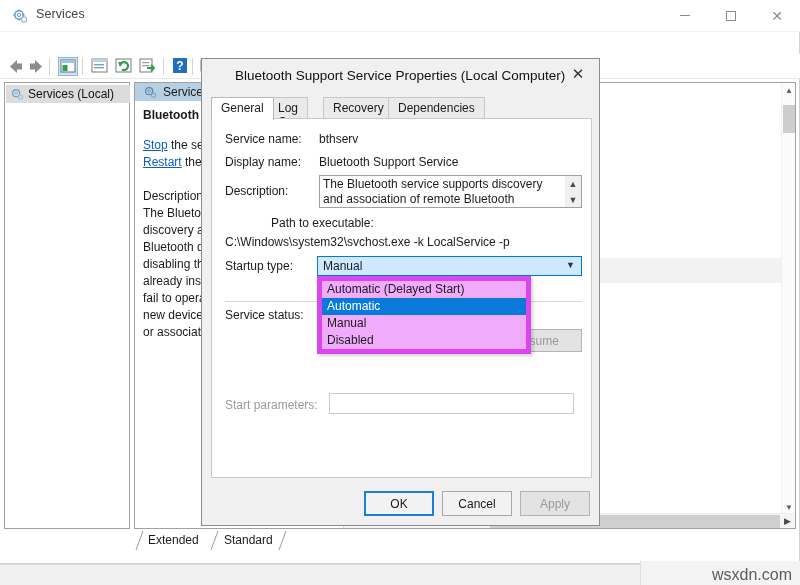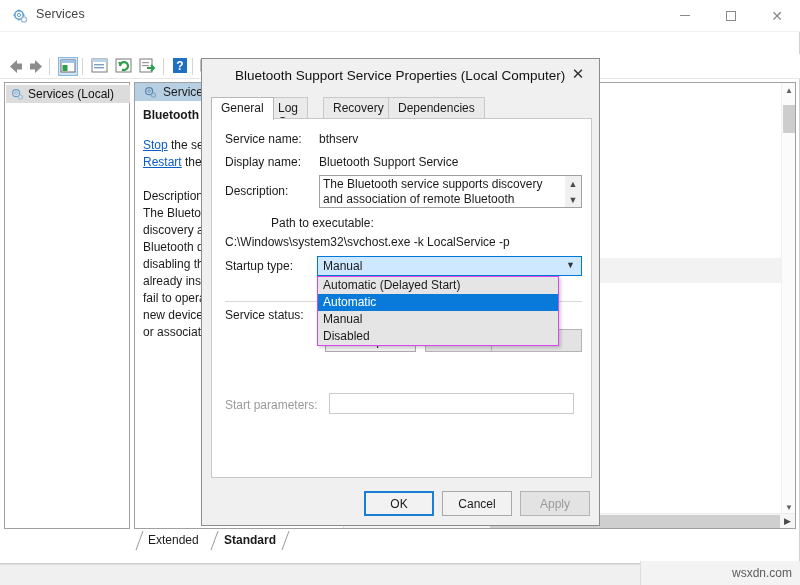--- a/index.html
+++ b/index.html
@@ -126,21 +126,21 @@
     padding:2px 10px 0 12px;
   }
   .sheet-tab .slashL, .sheet-tab .slashR {
     position:absolute; top:0; width:9px; height:20px;
   }
   .statusbar {
     position:absolute; left:0; top:564px; width:800px; height:21px;
     background:#f0f0f0; border-top:1px solid #dcdcdc;
   }
   .wm {
-    position:absolute; right:8px; top:566px; font-size:12px; color:#5c5c5c;
+    position:absolute; right:8px; top:566px; font-size:16px; color:#5c5c5c;
     font-family:"Liberation Sans", sans-serif;
   }
   .wm-box { position:absolute; right:0px; top:561px; width:160px; height:24px; background:#f3f3f3;
     border-left:1px solid #dedede; }
 
   
   .dlg {
     position:absolute; left:201px; top:58px; width:399px; height:468px;
     background:#f0f0f0; border:1px solid #8c8c8c;
     box-shadow: 0 0 0 0 rgba(0,0,0,0);
@@ -173,22 +173,22 @@
   .desc-box .sb { position:absolute; right:0; top:0; width:16px; height:31px; background:#f0f0f0; }
   .desc-box .sb .a { position:absolute; left:0; width:16px; height:15px; display:flex; align-items:center; justify-content:center; color:#4a4a4a; font-size:9px; }
 
   .combo {
     position:absolute; left:105px; top:137px; width:265px; height:20px;
     border:1px solid #0078d7; background:#cde8ff;
   }
   .combo .v { position:absolute; left:5px; top:2px; font-size:12px; color:#1b1b1b; }
   .combo .ch { position:absolute; right:6px; top:3px; font-size:9px; color:#333; }
   .dropdown {
-    position:absolute; left:105px; top:157px; width:242px;
-    border:1px solid #d946ef; background:#e5e5e5; z-index:9;
+    position:absolute; left:105px; top:157px; width:214px;
+    border:5px solid #d946ef; background:#f0abfc; z-index:9;
     box-shadow: 2px 2px 3px rgba(0,0,0,0.18);
   }
   .dd-item { height:17px; padding:0 0 0 5px; font-size:12px; color:#1b1b1b; line-height:17px; }
   .dd-item.sel { background:#0a7ada; color:#fff; }
 
   .hr { position:absolute; left:13px; top:182px; width:357px; height:1px; background:#d6d6d6; }
 
   .btn {
     position:absolute; height:23px; border:1px solid #b4b4b4; background:#e3e3e3;
     font-size:12px; color:#9a9a9a; display:flex; align-items:center; justify-content:center;
@@ -480,21 +480,21 @@
 
     <div class="tabstrip">
       <div class="sheet-tab" style="left:2px;">
         <span class="slashL" style="left:-1px;">
           <svg width="9" height="20">
               <line x1="8" y1="0" x2="1" y2="19" stroke="#9a9a9a" stroke-width="1"></line>
             </svg>
         </span>
         <span>Extended</span>
       </div>
-      <div class="sheet-tab" style="left:78px; background:#fff;font-weight:bold;">
+      <div class="sheet-tab" style="left:78px; background:#fff;">
         <span class="slashL" style="left:-2px;">
           <svg width="9" height="20">
               <line x1="8" y1="0" x2="1" y2="19" stroke="#9a9a9a" stroke-width="1"></line>
             </svg>
         </span>
         <span>Standard</span>
         <span class="slashR" style="right:-4px;">
           <svg width="9" height="20">
               <line x1="8" y1="0" x2="1" y2="19" stroke="#9a9a9a" stroke-width="1"></line>
             </svg>

